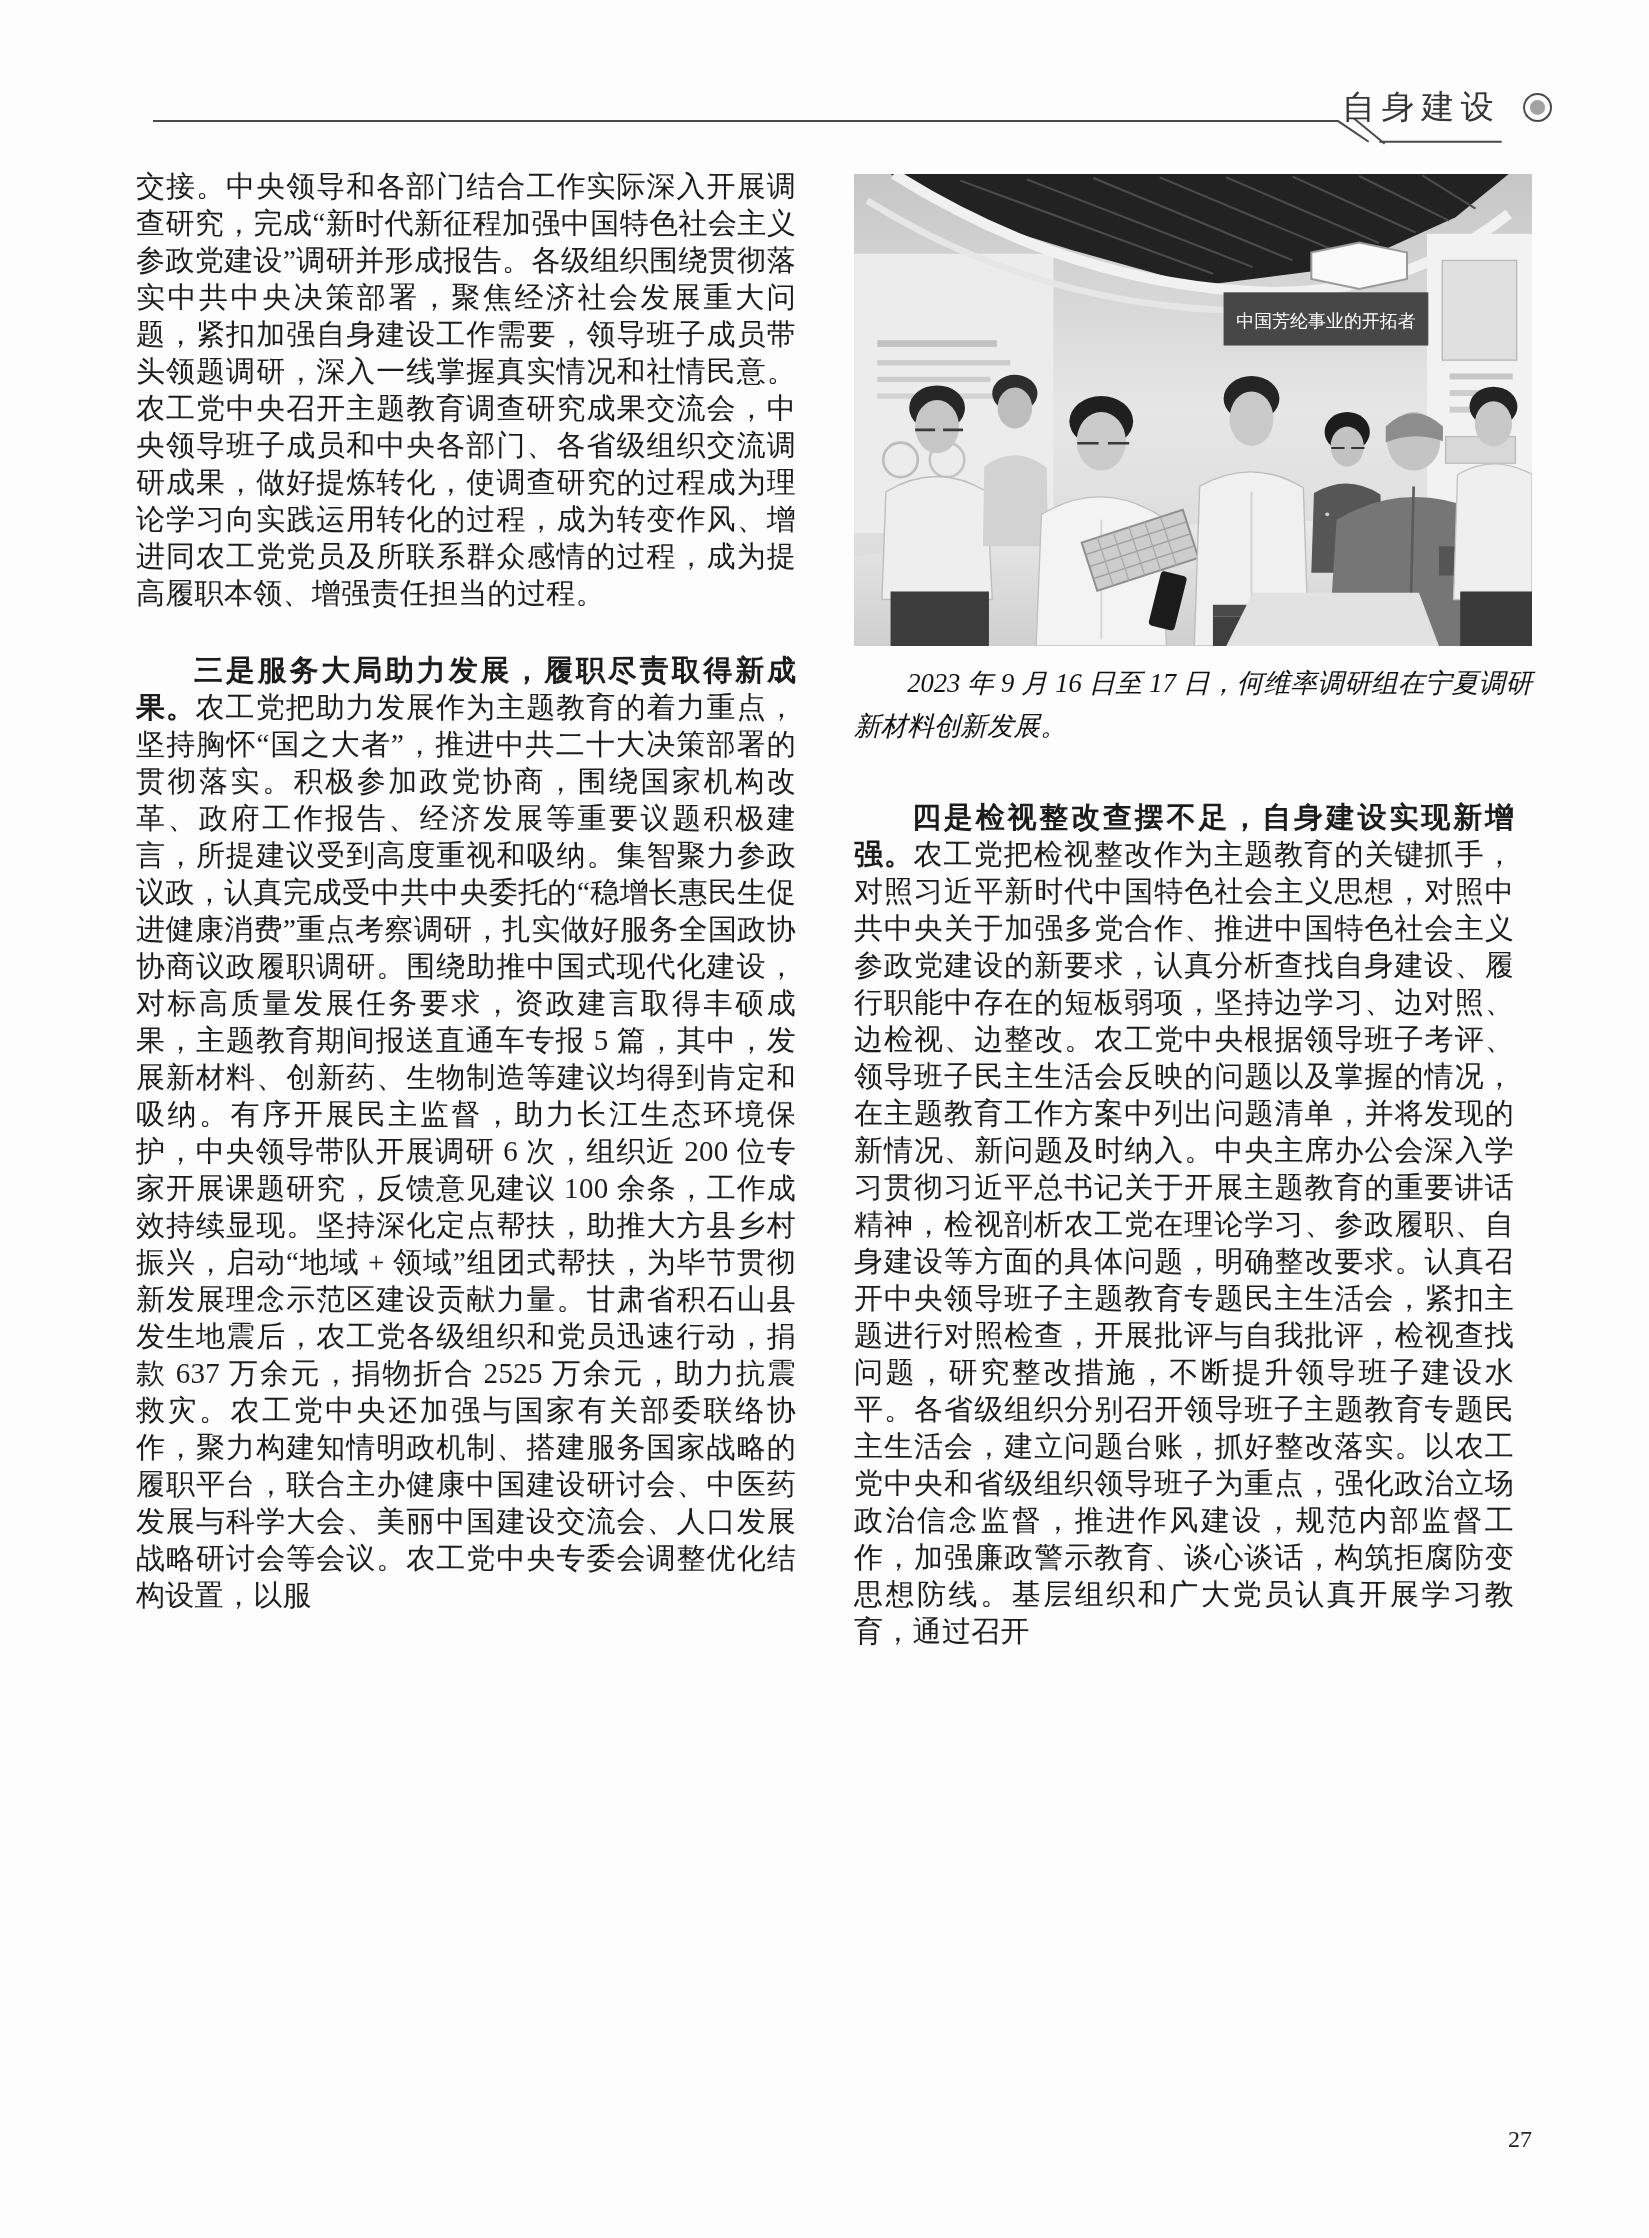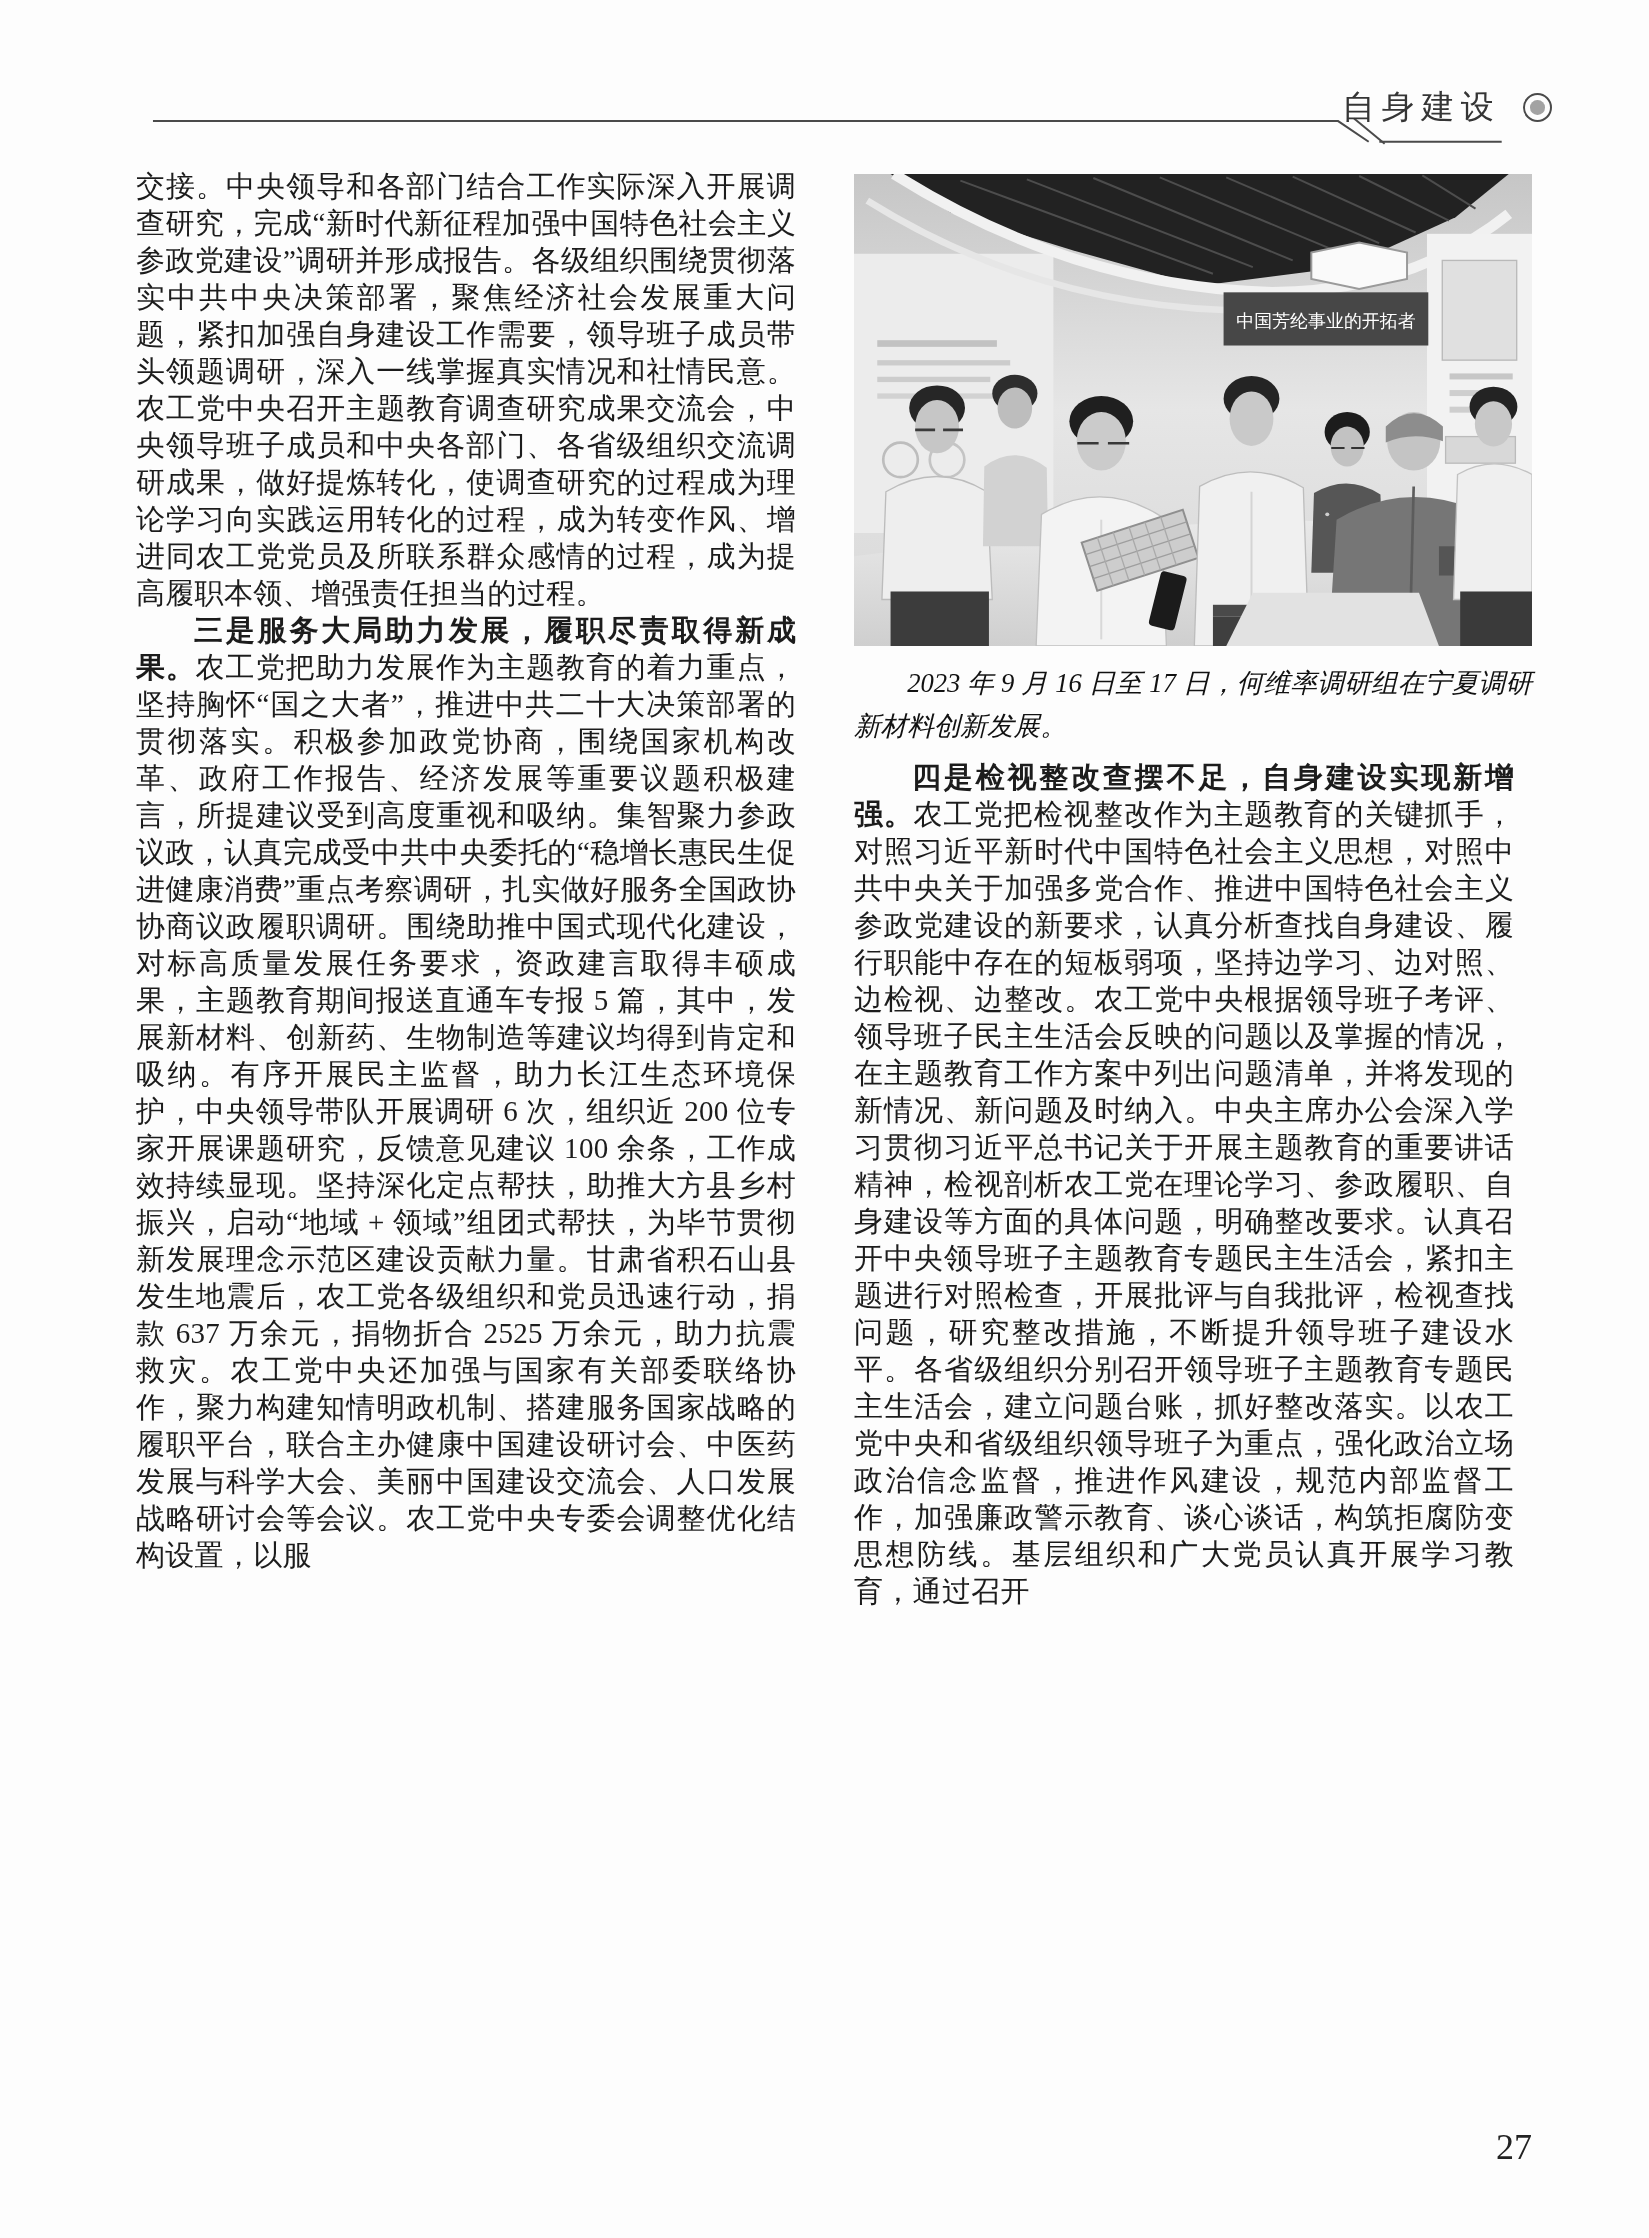--- a/index.html
+++ b/index.html
@@ -32,21 +32,21 @@
   
   .column{
     position:absolute;width:660px;
     font-size:29px;line-height:37px;
     text-align:justify;
     letter-spacing:0.3px;
   }
   .col-left{left:136px;top:168px;}
   .col-right{left:854px;top:759px;}
   .body-p{margin:0;padding:0;}
-  .body-p.indent{text-indent:2em;}
+  .body-p.indent{text-indent:2em;margin-top:40px;}
   .lead{
     font-family:"Liberation Sans","DejaVu Sans",sans-serif;
     font-weight:700;font-style:normal;
     letter-spacing:0;
   }
 
   
   .photo{
     position:absolute;left:854px;top:174px;width:678px;height:472px;
     background:#7dd3fc;overflow:hidden;
@@ -65,21 +65,21 @@
   .footer-center{
     position:absolute;left:0;top:2129px;width:1650px;
     text-align:center;font-size:29px;color:#111;
     font-family:"Liberation Sans","DejaVu Sans",sans-serif;
     white-space:nowrap;
   }
   .footer-center .journal{font-weight:700;letter-spacing:2.7px;}
   .footer-center .issue{margin-left:31px;letter-spacing:1.3px;}
   .footer-page{
     position:absolute;top:2126px;right:118px;
-    font-size:36px;color:#222;
+    font-size:24px;color:#222;
     font-family:"Liberation Serif","DejaVu Serif",serif;
   }
 </style>
 </head>
 <body>
 
 <div id="page">
 
   <svg class="header-rule" viewBox="0 0 2481 260" preserveAspectRatio="none">
     <path d="M230,182 L2012,182 L2058,213" fill="none" stroke="#4a4a4a" stroke-width="3"></path>

